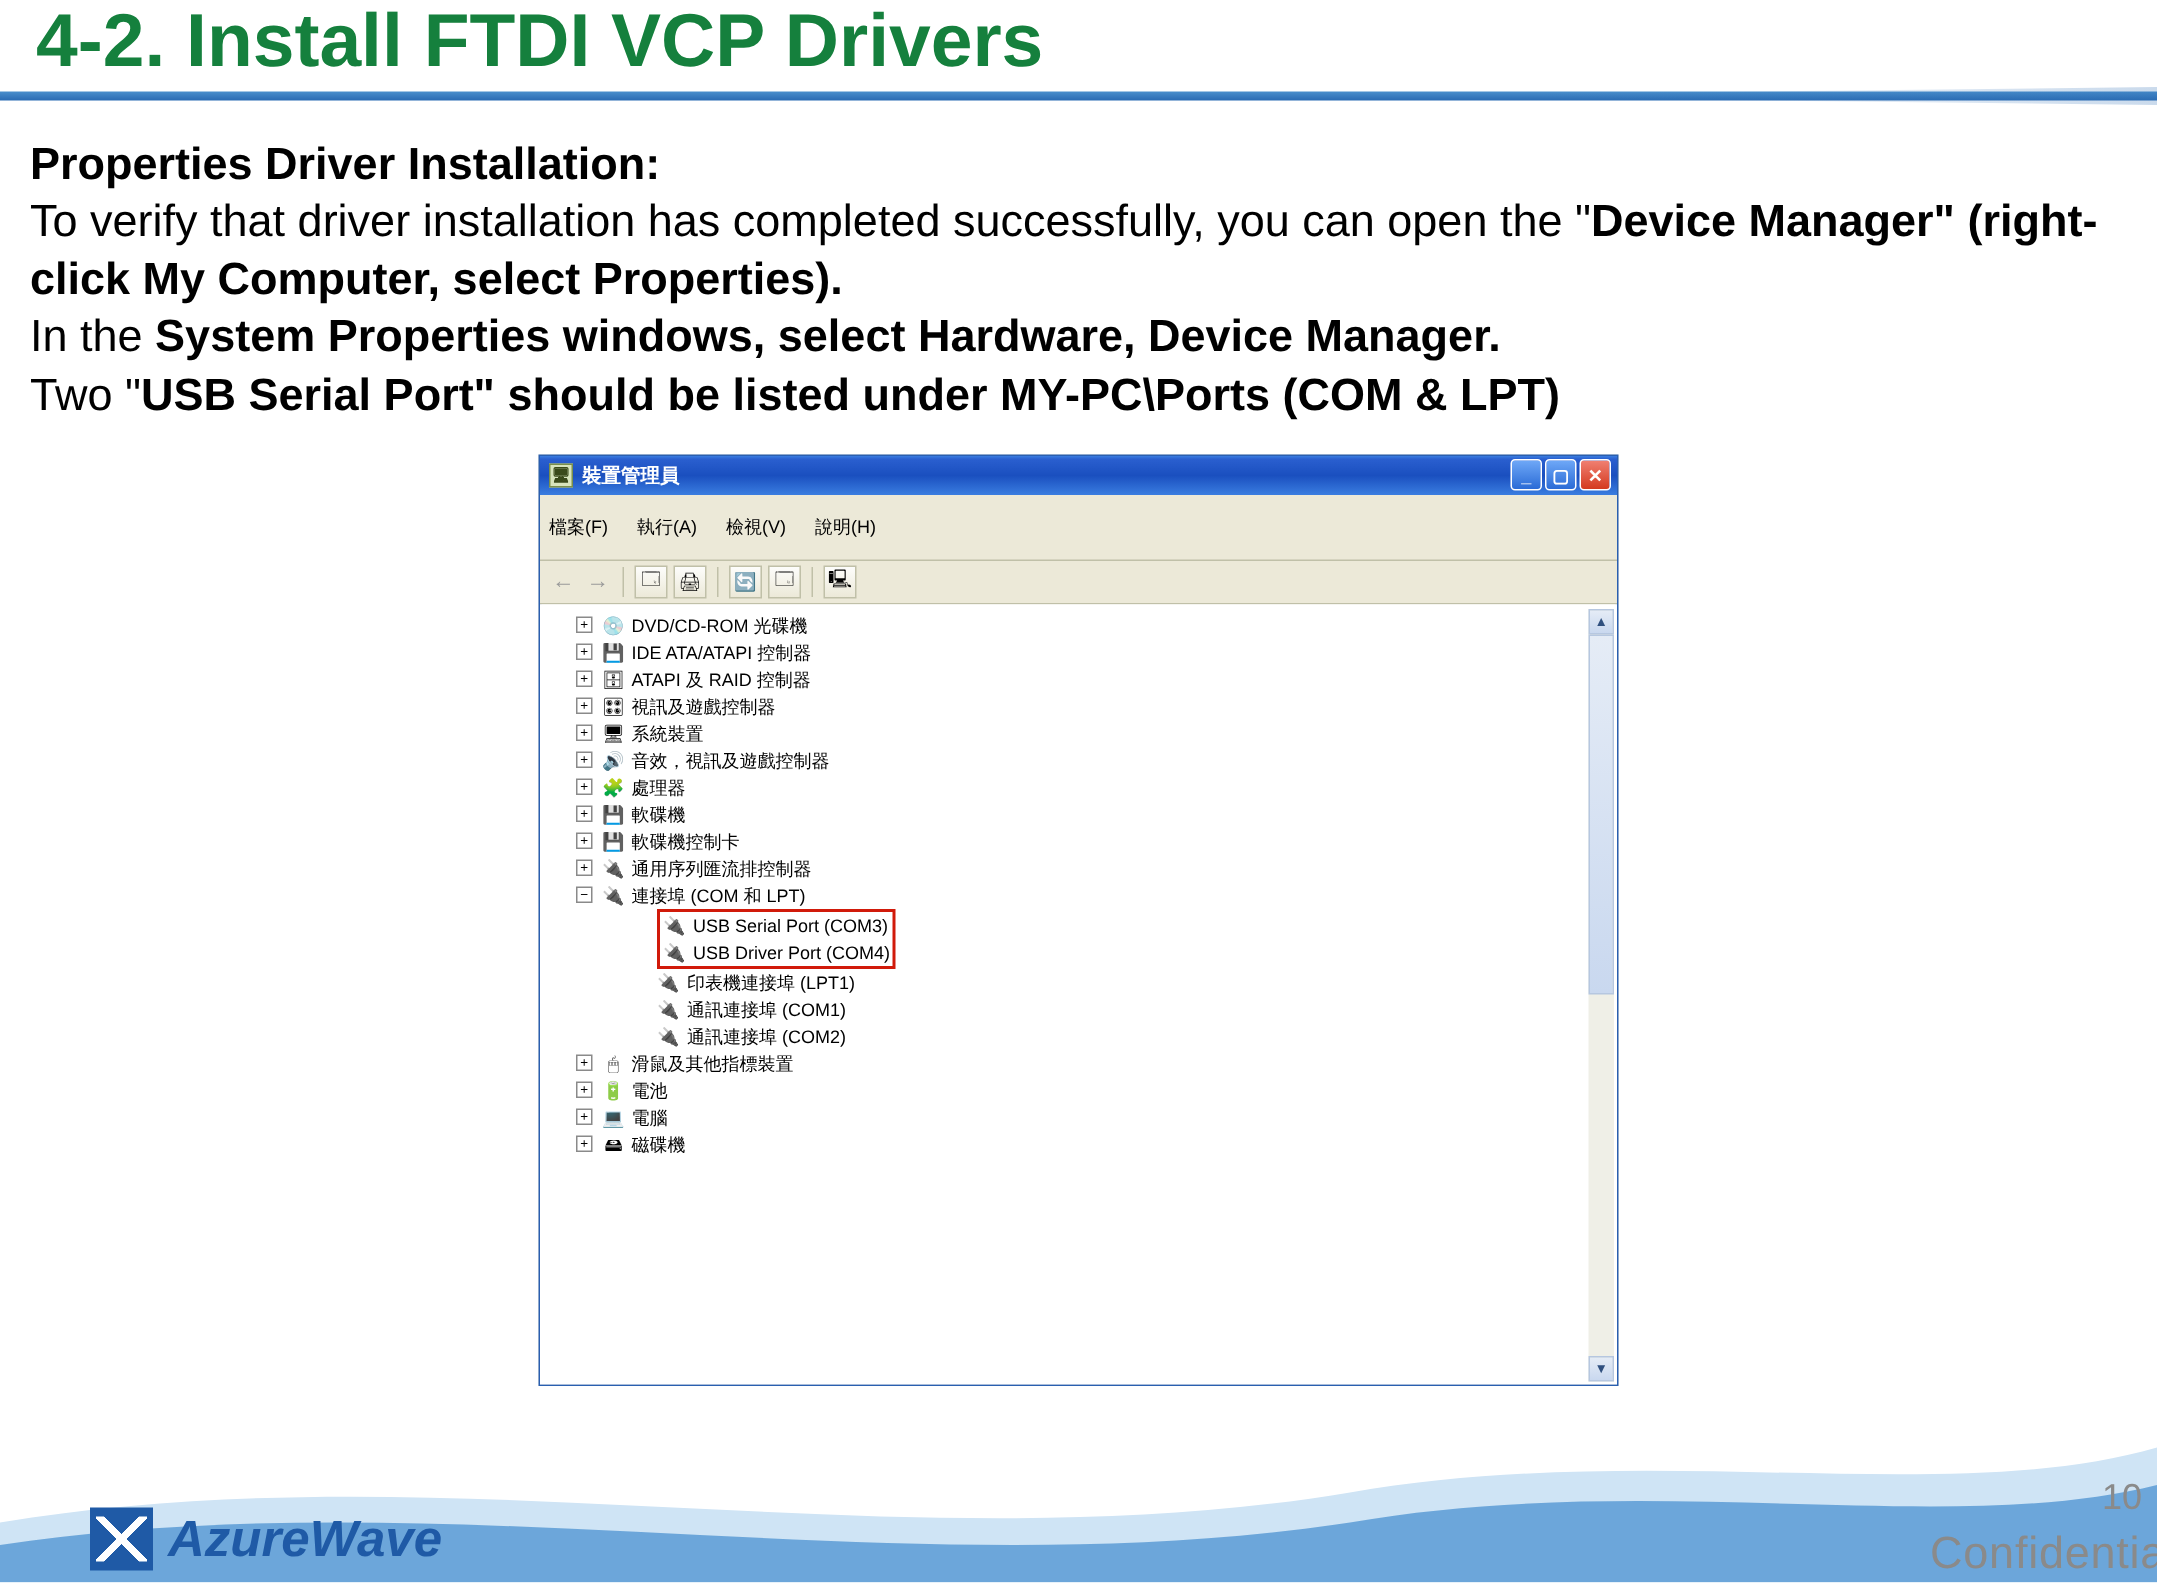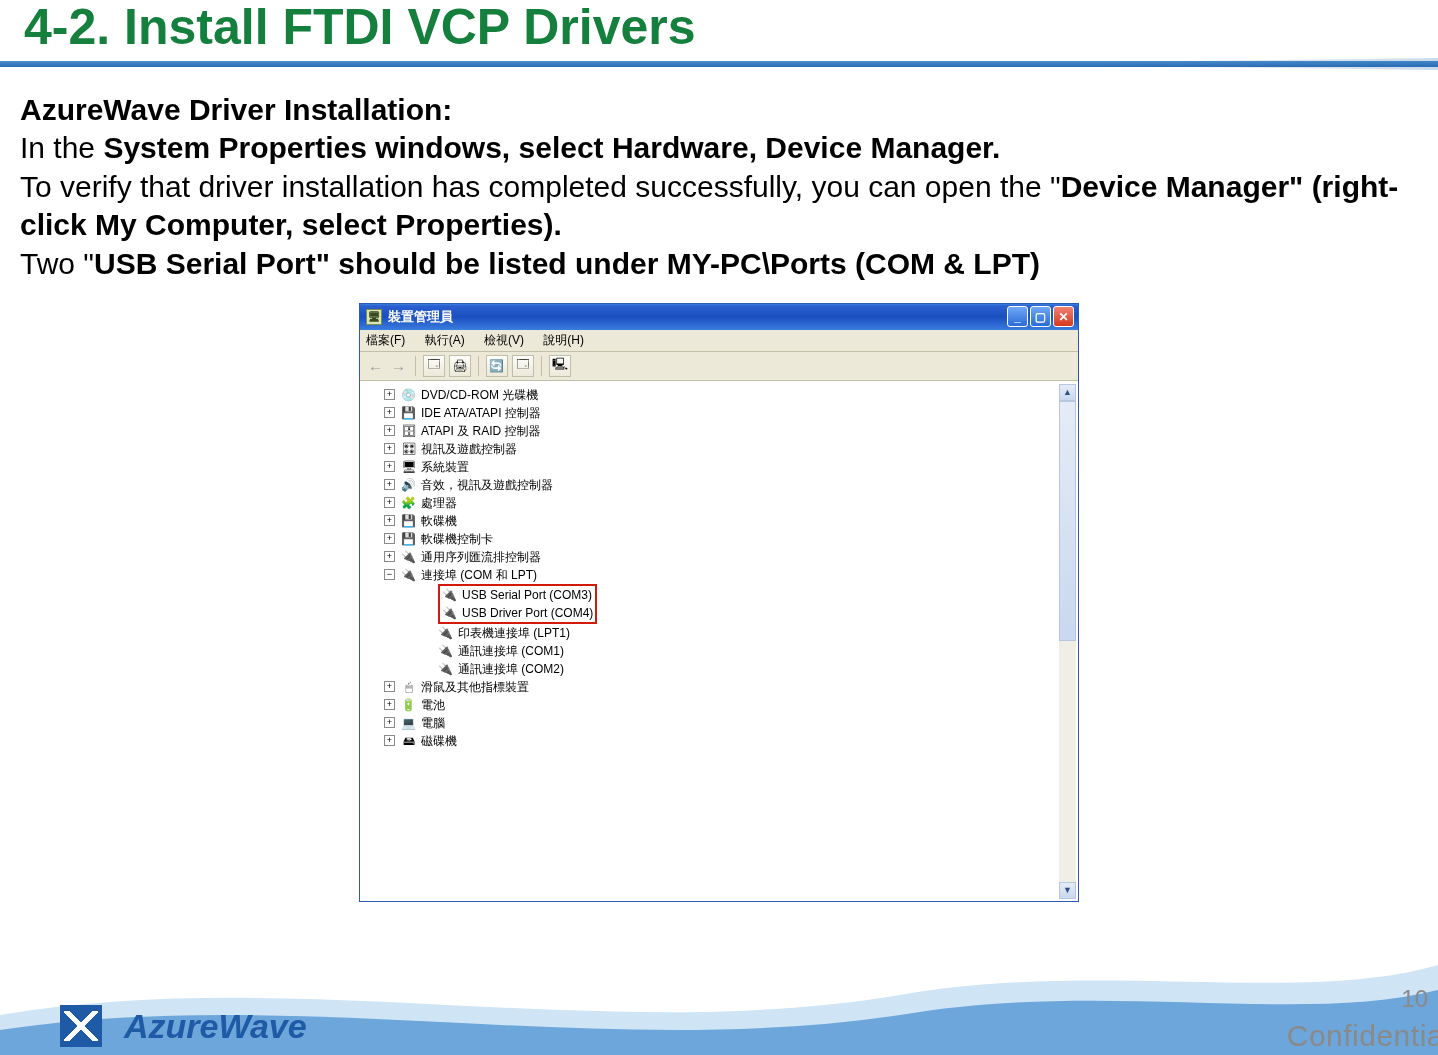--- a/index.html
+++ b/index.html
@@ -56,21 +56,21 @@
       background:#d7e4bc; border:1px solid #7a8f4a; font-size:10px; color:#3a4a1a;
     }
     .titlebar-buttons { margin-left:auto; display:flex; gap:2px; }
     .tbtn {
       width: 21px; height: 21px; border:1px solid #fff; border-radius:3px;
       background: linear-gradient(to bottom,#6fa8f7,#2a6bd6);
       display:flex; align-items:center; justify-content:center; color:#fff; font-weight:bold; font-size:12px;
       cursor:default;
     }
     .tbtn.close { background: linear-gradient(to bottom,#f08072,#d43a1f); }
-    .menubar { background:#ece9d8; padding:2px 6px; border-bottom:1px solid #c0c0a8; font-size:12px; color:#000;}
+    .menubar { background:#ece9d8; padding:13px 6px; border-bottom:1px solid #c0c0a8; font-size:12px; color:#000;}
     .menubar span { margin-right:16px; }
     .toolbar {
       background:#ece9d8; padding:3px 6px; border-bottom:1px solid #c0c0a8;
       display:flex; align-items:center; gap:4px;
     }
     .nav-arrow { color:#9a9a9a; font-size:15px; padding:0 2px; }
     .tdivider { width:1px; height:20px; background:#c0c0a8; margin:0 3px;}
     .tbutton {
       width:22px; height:22px; border:1px solid #c0c0a8; background:linear-gradient(to bottom,#fdfdfb,#ece9d8);
       display:flex; align-items:center; justify-content:center; font-size:12px;
@@ -96,21 +96,21 @@
       width:17px; height:17px; background:linear-gradient(to bottom,#e5ecf6,#c9d8ef);
       border:1px solid #b6c7e0; display:flex; align-items:center; justify-content:center; font-size:9px; color:#30507f;
     }
     .sb-track{ flex:1; position:relative; }
     .sb-thumb{ position:absolute; top:0; height:50%; left:0; right:0; }
     .footer-wave{
       position:absolute; left:0; right:0; bottom:0; height:120px; pointer-events:none;
     }
     .footer-wave svg{ width:100%; height:100%; }
     .footer-logo{
-      position:absolute; left:60px; bottom:8px; display:flex; align-items:center; gap:22px;
+      position:absolute; left:60px; bottom:8px; display:flex; align-items:center; gap:10px;
     }
     .logo-mark{
       width:42px; height:42px; background:#1f5aa6; position:relative; overflow:hidden;
     }
     .logo-mark::before{
       content:""; position:absolute; left:4px; top:6px; width:34px; height:30px;
       background:
         linear-gradient(135deg, transparent 45%, #fff 45% 55%, transparent 55%),
         linear-gradient(45deg, transparent 45%, #fff 45% 55%, transparent 55%);
     }
@@ -118,26 +118,26 @@
     .page-num{ position:absolute; right:10px; bottom:42px; color:#8a8a8a; font-size:24px;}
     .confidential{ position:absolute; right:-6px; bottom:2px; color:#8a8a8a; font-size:30px; letter-spacing:.5px;}
   </style>
 </head>
 <body>
 
 <h1 class="page-title">4-2. Install FTDI VCP Drivers</h1>
 <div class="title-divider"></div>
 
 <div class="content">
-  <div class="subheading">AzureWave Driver Installation:</div>
+  <div class="subheading">Properties Driver Installation:</div>
+  <div>
+    <span>To verify that driver installation has completed successfully, you can open the "</span><span class="b">Device Manager" (right-click My Computer, select Properties).</span>
+  </div>
   <div>
     <span>In the </span><span class="b">System Properties windows, select Hardware, Device Manager.</span>
-  </div>
-  <div>
-    <span>To verify that driver installation has completed successfully, you can open the "</span><span class="b">Device Manager" (right-click My Computer, select Properties).</span>
   </div>
   <div>
     <span>Two "</span><span class="b">USB Serial Port" should be listed under MY-PC\Ports (COM &amp; LPT)</span>
   </div>
 </div>
 
 <div class="window-wrap">
   <div class="window">
 
     <div class="titlebar">

